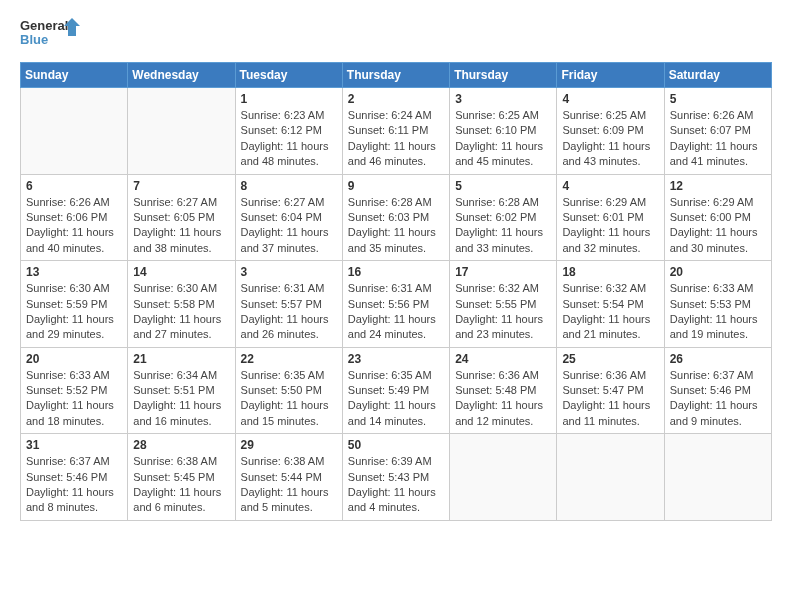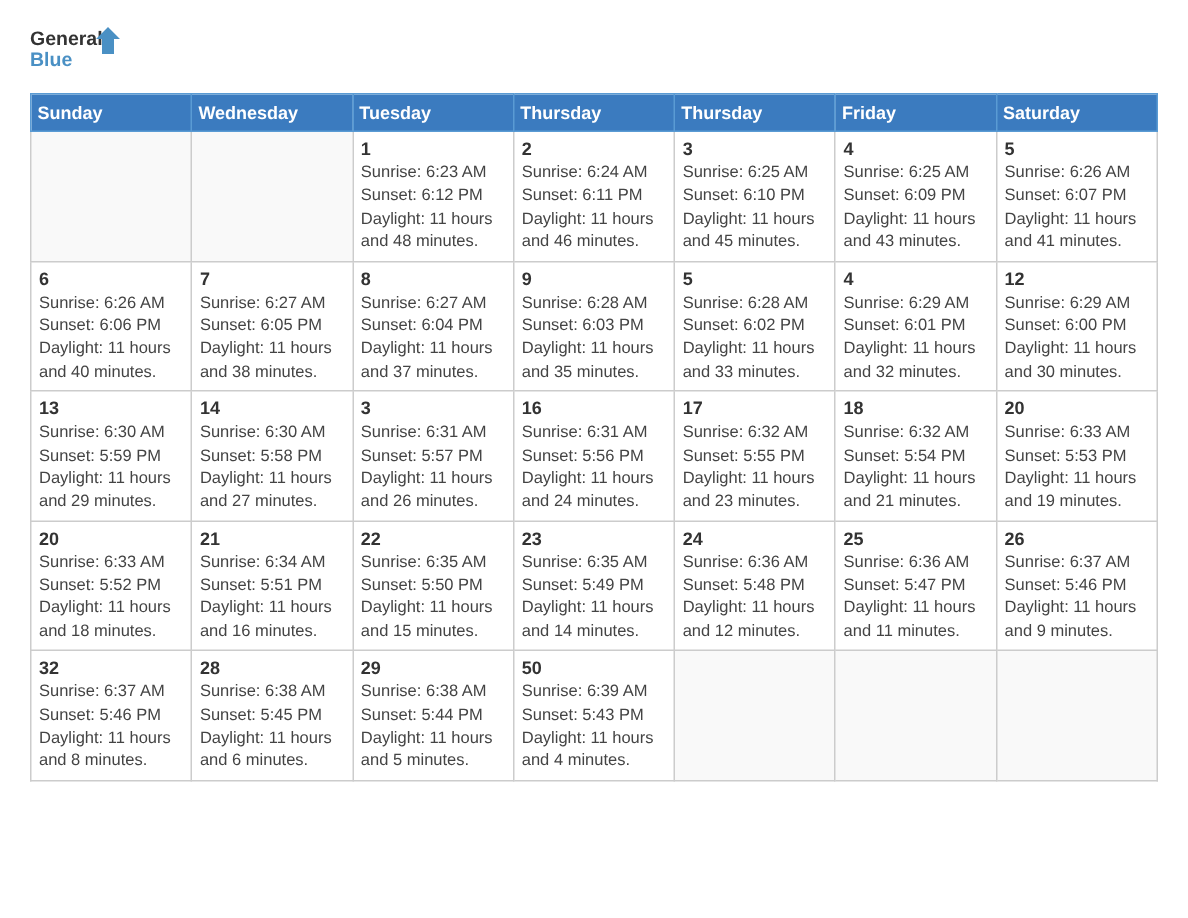--- a/index.html
+++ b/index.html
@@ -213,21 +213,21 @@
           <span class="day-number">25</span>
           <div class="day-info">Sunrise: 6:36 AM<br>Sunset: 5:47 PM<br>Daylight: 11 hours and 11 minutes.</div>
         </td>
         <td>
           <span class="day-number">26</span>
           <div class="day-info">Sunrise: 6:37 AM<br>Sunset: 5:46 PM<br>Daylight: 11 hours and 9 minutes.</div>
         </td>
       </tr>
       <tr>
         <td>
-          <span class="day-number">32</span>
+          <span class="day-number">31</span>
           <div class="day-info">Sunrise: 6:37 AM<br>Sunset: 5:46 PM<br>Daylight: 11 hours and 8 minutes.</div>
         </td>
         <td>
           <span class="day-number">28</span>
           <div class="day-info">Sunrise: 6:38 AM<br>Sunset: 5:45 PM<br>Daylight: 11 hours and 6 minutes.</div>
         </td>
         <td>
           <span class="day-number">29</span>
           <div class="day-info">Sunrise: 6:38 AM<br>Sunset: 5:44 PM<br>Daylight: 11 hours and 5 minutes.</div>
         </td>

